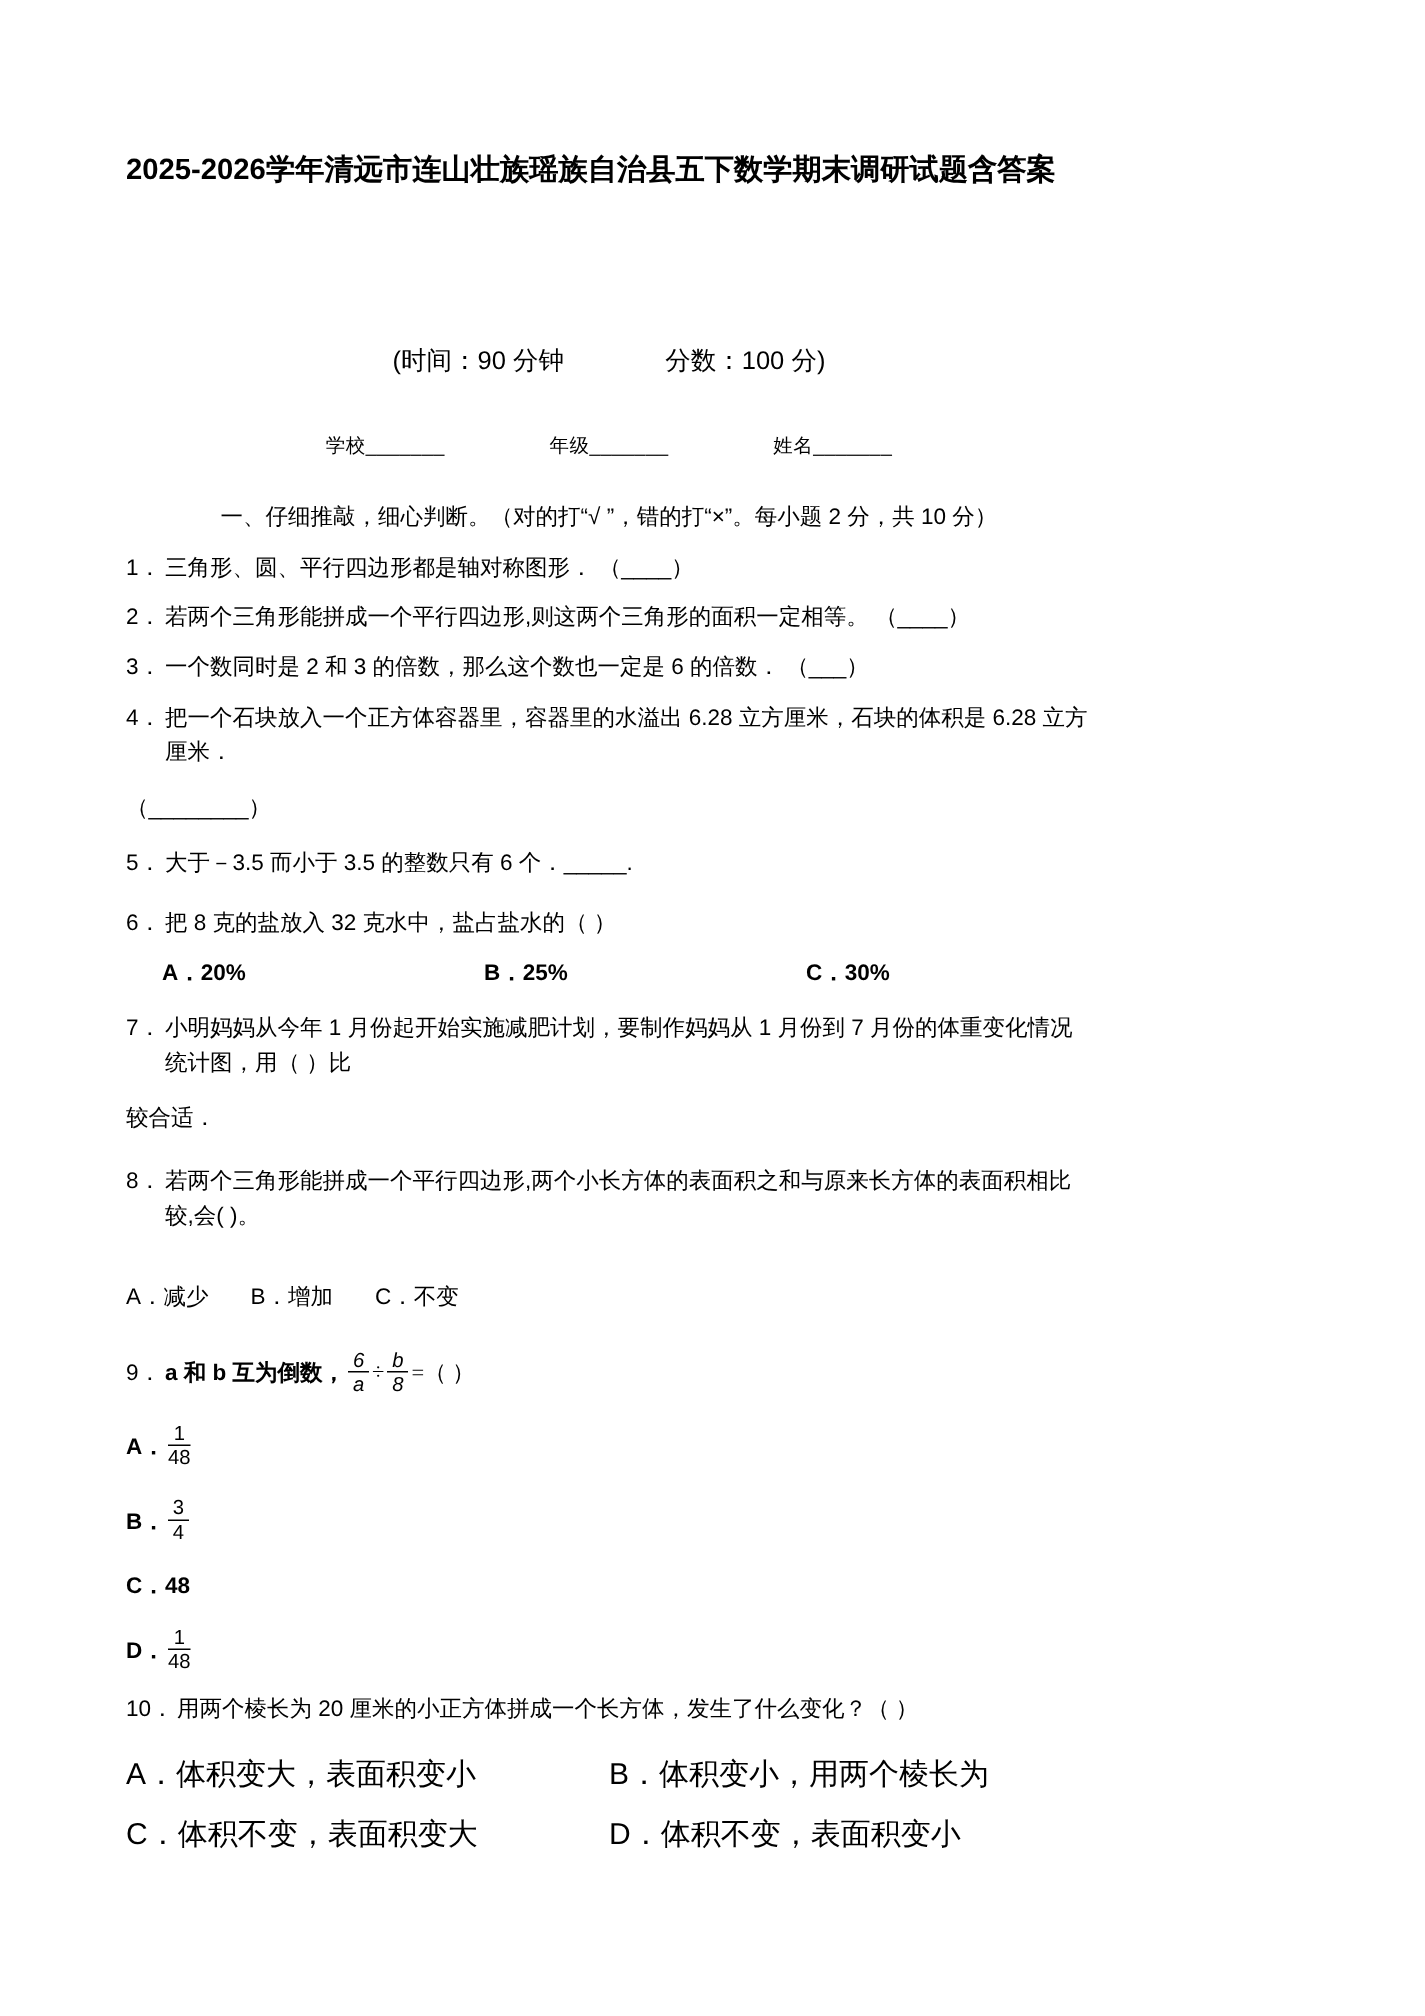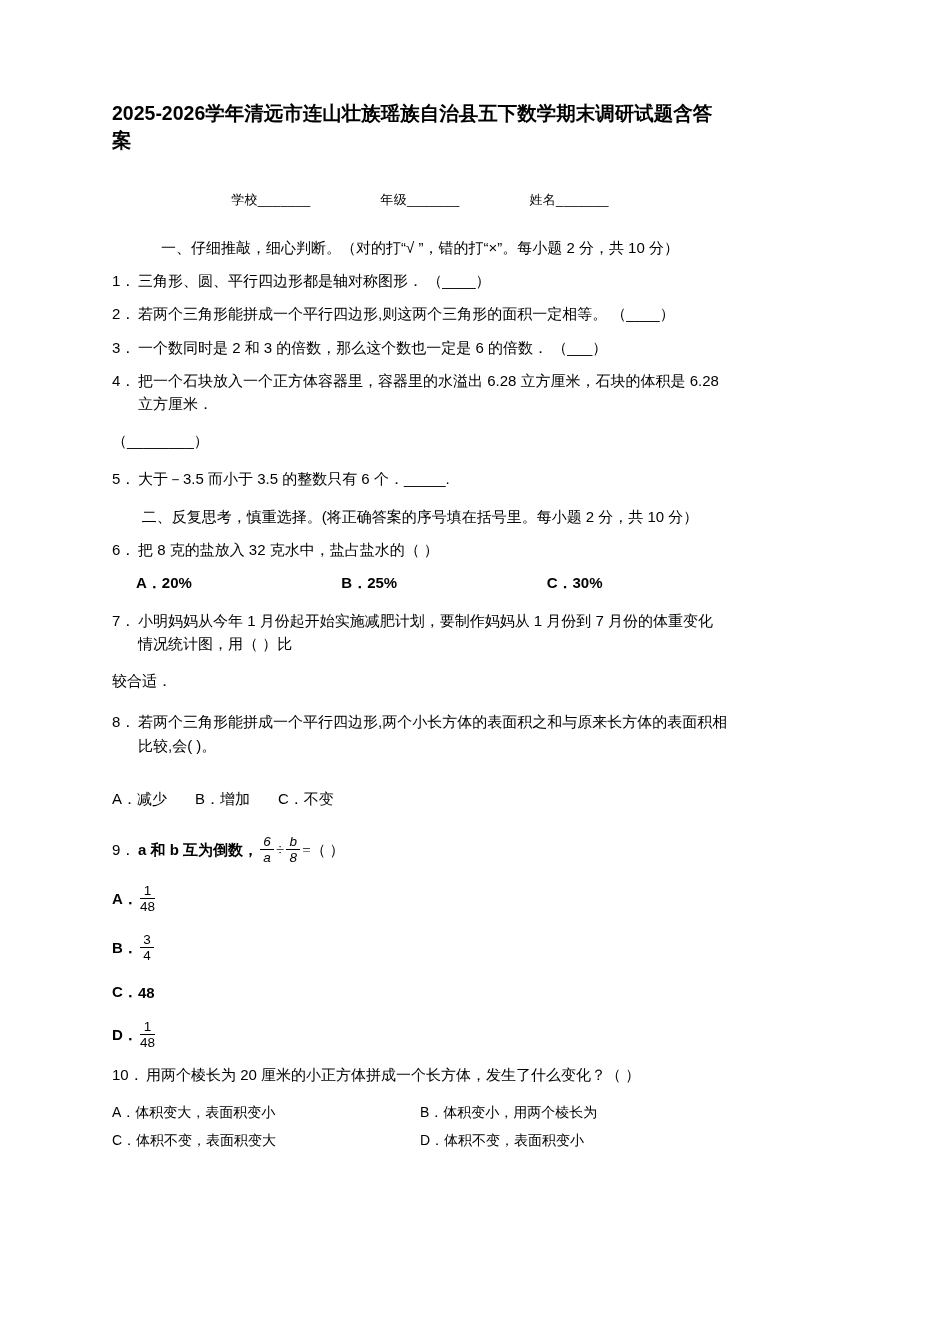--- a/index.html
+++ b/index.html
@@ -11,21 +11,21 @@
     width: 950px;
     min-height: 1344px;
     font-family: "Liberation Serif", serif;
     color: #000000;
   }
   .page {
     position: relative;
     width: 840px;
     min-height: 1344px;
     box-sizing: border-box;
-    padding: 100px 112px 40px 112px;
+    padding: 100px 112px 40px 84px;
     border-radius: 11px;
   }
   .doc-title {
     font-family: "Liberation Sans", sans-serif;
     font-weight: bold;
     font-size: 19.5px;
     letter-spacing: 0px;
     text-align: left;
     margin: 0 0 0 0;
     line-height: 1.4;
@@ -89,21 +89,21 @@
     margin-top: 12px;
     display: flex;
   }
   .opts.three > div { width: 205px; margin-left: 24px; }
   .opts.inline-3 > div { margin-right: 28px; margin-top: 21px; }
   .opts.four-wide > div:nth-child(1) { width: 152px; }
   .opts.four-wide > div:nth-child(2) { width: 180px; }
   .opts.four-wide > div:nth-child(3) { width: 190px; }
   .opts-row2 {
     font-family: "Liberation Sans", sans-serif;
-    font-size: 14px;
+    font-size: 20px;
     display: flex;
     flex-wrap: wrap;
     margin-top: 12px;
   }
   .opts-row2 > div { width: 50%; line-height: 2.0; }
   .frac {
     display: inline-flex;
     flex-direction: column;
     align-items: center;
     vertical-align: middle;
@@ -147,20 +147,25 @@
   }
   .q9line .num { width: 26px; }
 </style>
 </head>
 <body>
 
 <div class="page">
 
   <h1 class="doc-title">2025-2026学年清远市连山壮族瑶族自治县五下数学期末调研试题含答案</h1>
 
+  <div class="meta-line">
+    <span>(时间：90 分钟</span>
+    <span class="gap"></span>
+    <span>分数：100 分)</span>
+  </div>
 
   <div class="fields-line">
     <span>学校_______</span>
     <span class="fgap"></span>
     <span>年级_______</span>
     <span class="fgap"></span>
     <span>姓名_______</span>
   </div>
 
   <div class="section">
@@ -188,21 +193,20 @@
 
     <div class="cont-line">（________）</div>
 
     <div class="q" style="margin-top:14px">
       <span class="num">5．</span>
       <span class="body">大于－3.5 而小于 3.5 的整数只有 6 个．_____.</span>
     </div>
   </div>
 
   <div class="section" style="margin-top:16px">
-    <div class="sec-head">二、反复思考，慎重选择。(将正确答案的序号填在括号里。每小题 2 分，共 10 分）</div>
 
     <div class="q">
       <span class="num">6．</span>
       <span class="body">把 8 克的盐放入 32 克水中，盐占盐水的（    ）</span>
     </div>
     <div class="opts three">
       <div class="bold">A．20%</div>
       <div class="bold">B．25%</div>
       <div class="bold">C．30%</div>
     </div>

